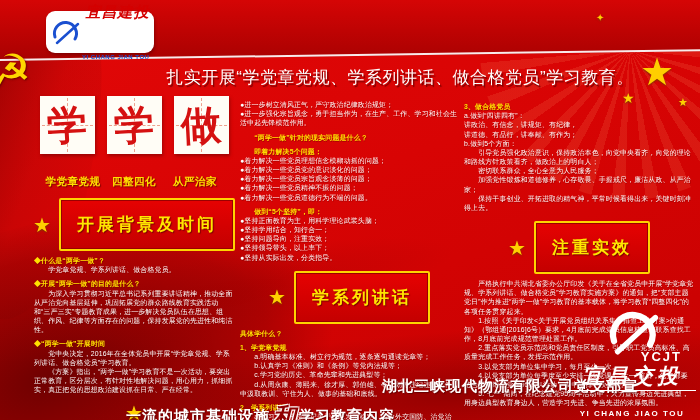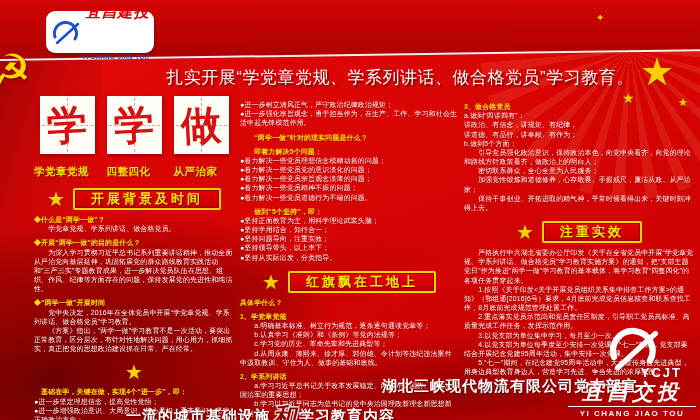--- a/index.html
+++ b/index.html
@@ -46,48 +46,48 @@
   #col-left{left:34px;top:96px;width:200px;}
   #col-mid{left:240px;top:100px;width:218px;}
   #col-right{left:464px;top:97px;width:230px;}
   .boxes{display:flex;gap:12px;justify-content:center;}
   .sq{position:relative;width:55px;height:58px;background:#fffdf6;box-shadow:1px 2px 3px rgba(100,0,0,.5);
     display:flex;align-items:center;justify-content:center;}
   .sq .gh{position:absolute;left:2px;right:2px;top:50%;border-top:1px dashed rgba(222,85,55,.55);}
   .sq .gv{position:absolute;top:2px;bottom:2px;left:50%;border-left:1px dashed rgba(222,85,55,.55);}
   .sq .ch{position:relative;font-family:"DejaVu Serif",serif;font-weight:bold;font-size:40px;
     color:#d51111;transform:rotate(-3deg);line-height:1;}
-  .sqlabels{display:flex;gap:12px;justify-content:flex-start;margin-top:11px;}
+  .sqlabels{display:flex;gap:6px;justify-content:center;margin-top:21px;}
   .sqlabels span{width:55px;text-align:center;color:#ffe100;font-weight:bold;font-size:10.5px;
     text-shadow:1px 1px 1px #7d0000;letter-spacing:.5px;}
   
   .btnrow{display:flex;align-items:center;justify-content:center;gap:8px;margin:9px 0 5px 0;}
   .btnstar{font-size:20px;color:#ffd000;text-shadow:0 1px 2px #7a3a00;line-height:1;}
   .secbtn{border:2px solid #ffd400;background:linear-gradient(#e60202,#c40000);color:#ffe600;
-    font-weight:bold;font-size:13px;letter-spacing:3px;padding:0 16px;border-radius:2px;
+    font-weight:bold;font-size:17px;letter-spacing:3px;padding:13px 16px;border-radius:2px;
     box-shadow:inset 0 0 0 1px #9a0000;text-shadow:1px 1px 1px #7d0000;white-space:nowrap;}
   
   .tx{font-size:6.9px;line-height:1.33;letter-spacing:.2px;}
   .ln{text-shadow:.5px .5px 0 rgba(100,0,0,.45);}
   .ln.h{color:#ffe100;font-weight:bold;margin-top:5px;}
   .ln.b{color:#ffffff;}
   
   .tagline{position:absolute;left:126px;top:400px;z-index:5;display:flex;align-items:center;
     color:#fff;font-weight:bold;font-size:15px;text-shadow:1px 1px 1px rgba(90,0,0,.85);letter-spacing:1px;}
   .tagline .and{font-family:"DejaVu Serif",serif;font-style:italic;font-weight:bold;font-size:24px;
     color:#8f0000;margin:0 2px;position:relative;top:1px;
     text-shadow:-1px -1px 0 rgba(255,255,255,.9),1px -1px 0 rgba(255,255,255,.9),-1px 1px 0 rgba(255,255,255,.9),1px 1px 0 rgba(255,255,255,.9);}
   .credit{position:absolute;left:382px;top:377px;z-index:5;color:#fff;font-weight:bold;font-size:15px;
     letter-spacing:1px;text-shadow:1px 1px 1px rgba(90,0,0,.85);white-space:nowrap;}
   .wm{position:absolute;right:4px;bottom:2px;width:128px;z-index:6;text-align:center;color:#fff;}
   .wm .abbr{font-weight:bold;font-size:13px;letter-spacing:2px;text-align:right;padding-right:14px;margin-top:-14px;}
   .wm .cn{font-family:Liberation Serif, serif;font-style:italic;font-weight:bold;font-size:21px;
     letter-spacing:4px;line-height:1.15;}
   .wm .en{font-weight:bold;font-size:8px;letter-spacing:1.5px;border-top:1.5px solid #fff;
-    margin-top:2px;padding-top:2px;}
+    margin-top:2px;padding-top:18px;}
 </style>
 </head>
 <body>
 
 <div id="poster">
 
   <div class="rays"></div>
   <div class="ribbon-left"></div>
   <div class="swirl1"></div>
   <div class="swirl2"></div>
@@ -175,21 +175,21 @@
         <div class="ln b">●着力解决一些党员道德行为不端的问题。</div>
         <div class="ln h">　　做到“5个坚持”，即：</div>
         <div class="ln b">●坚持正面教育为主，用科学理论武装头脑；</div>
         <div class="ln b">●坚持学用结合，知行合一；</div>
         <div class="ln b">●坚持问题导向，注重实效；</div>
         <div class="ln b">●坚持领导带头，以上率下；</div>
         <div class="ln b">●坚持从实际出发，分类指导。</div>
       </div>
     <div class="btnrow">
       <span class="btnstar">★</span>
-      <span class="secbtn">红旗飘在工地上</span>
+      <span class="secbtn">学系列讲话</span>
     </div>
     <div class="tx">
         <div class="ln h">具体学什么？</div>
         <div class="ln h">1、学党章党规</div>
         <div class="ln b">　　a.明确基本标准、树立行为规范，逐条逐句通读党章等；</div>
         <div class="ln b">　　b.认真学习《准则》和《条例》等党内法规等；</div>
         <div class="ln b">　　c.学习党的历史、革命先辈和先进典型等；</div>
         <div class="ln b">　　d.从周永康、薄熙来、徐才厚、郭伯雄、令计划等违纪违法案件中汲取教训、守住为人、做事的基础和底线。</div>
         <div class="ln h">2、学系列讲话</div>
         <div class="ln b">　　a.学习习近平总书记关于改革发展稳定、内政外交国防、治党治国治军的重要思想；</div>

